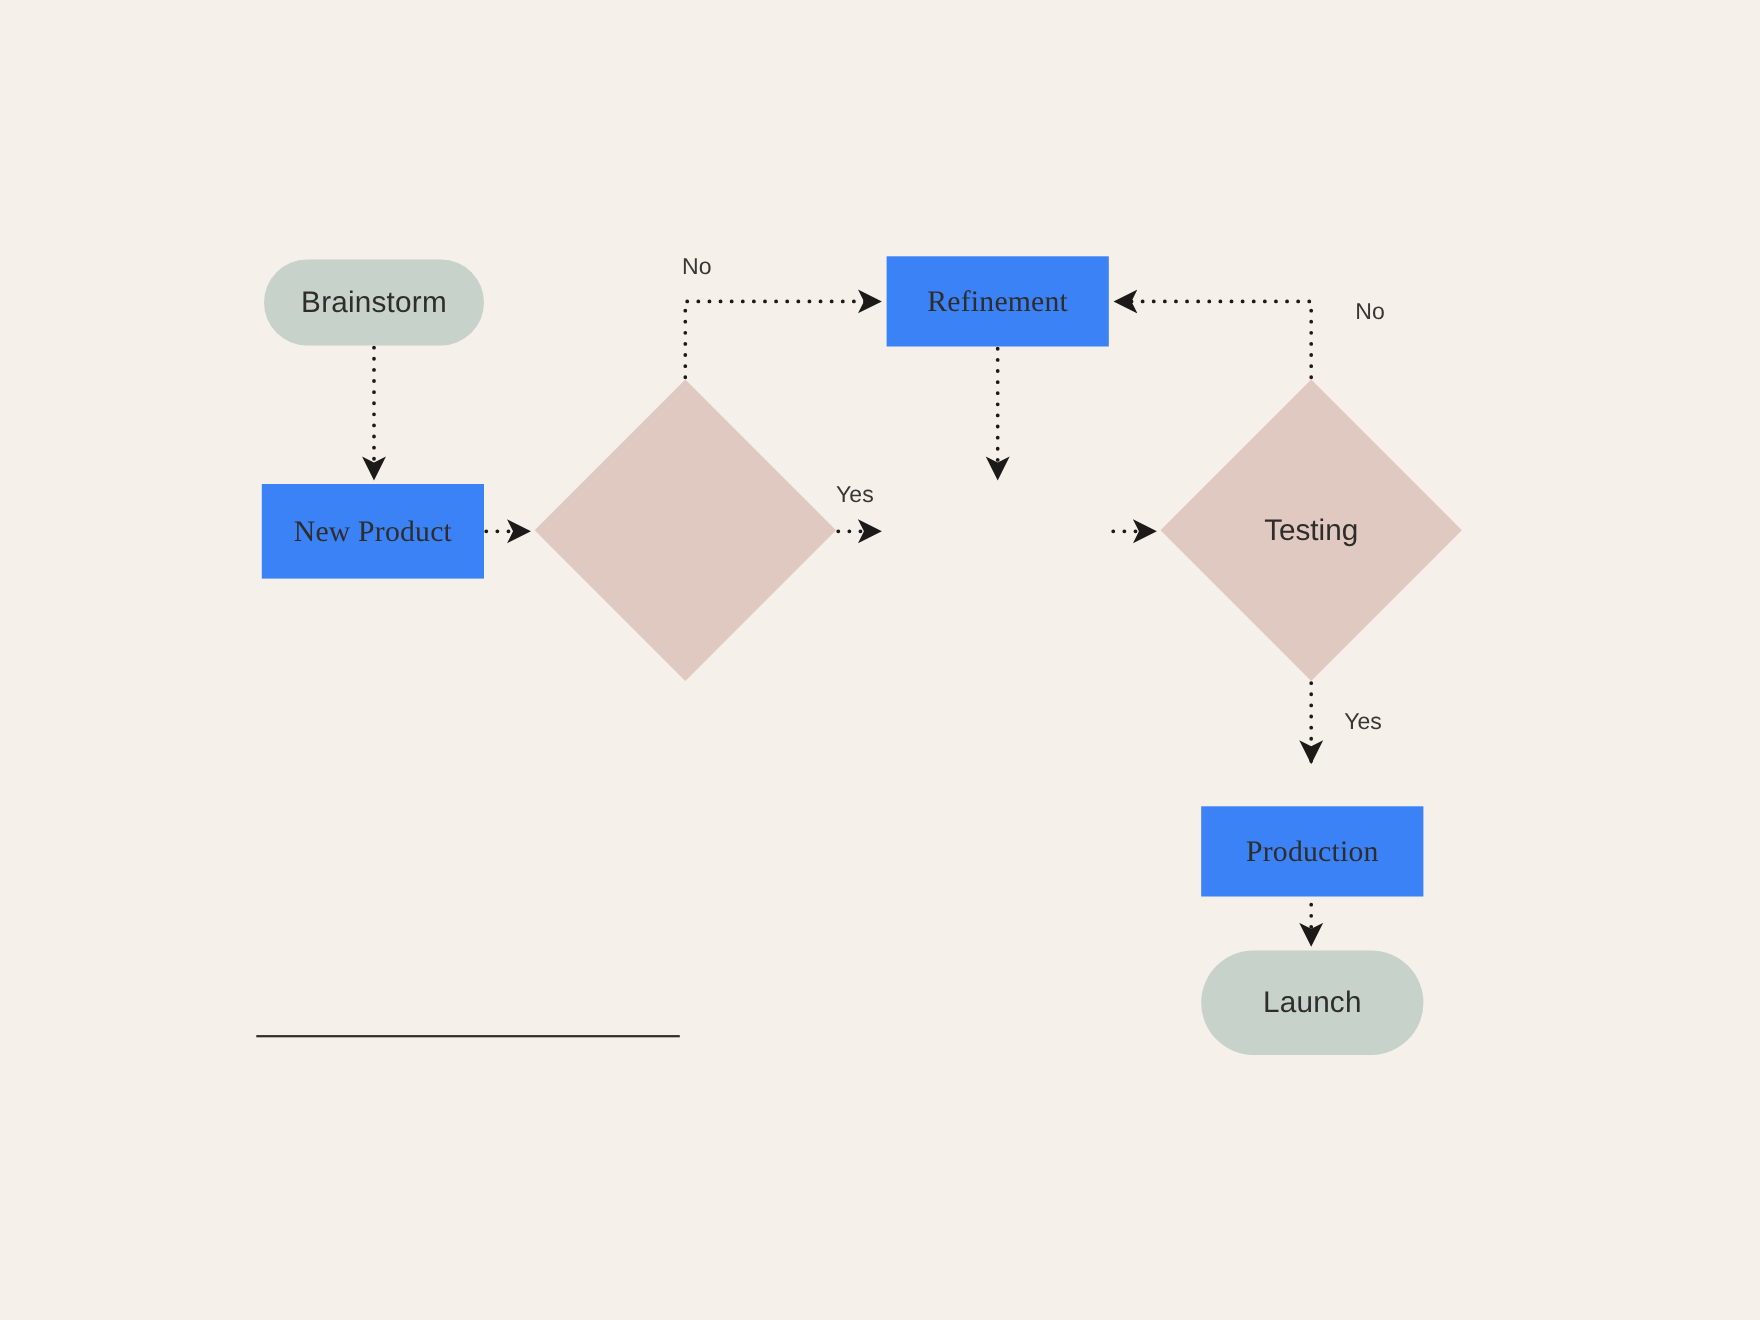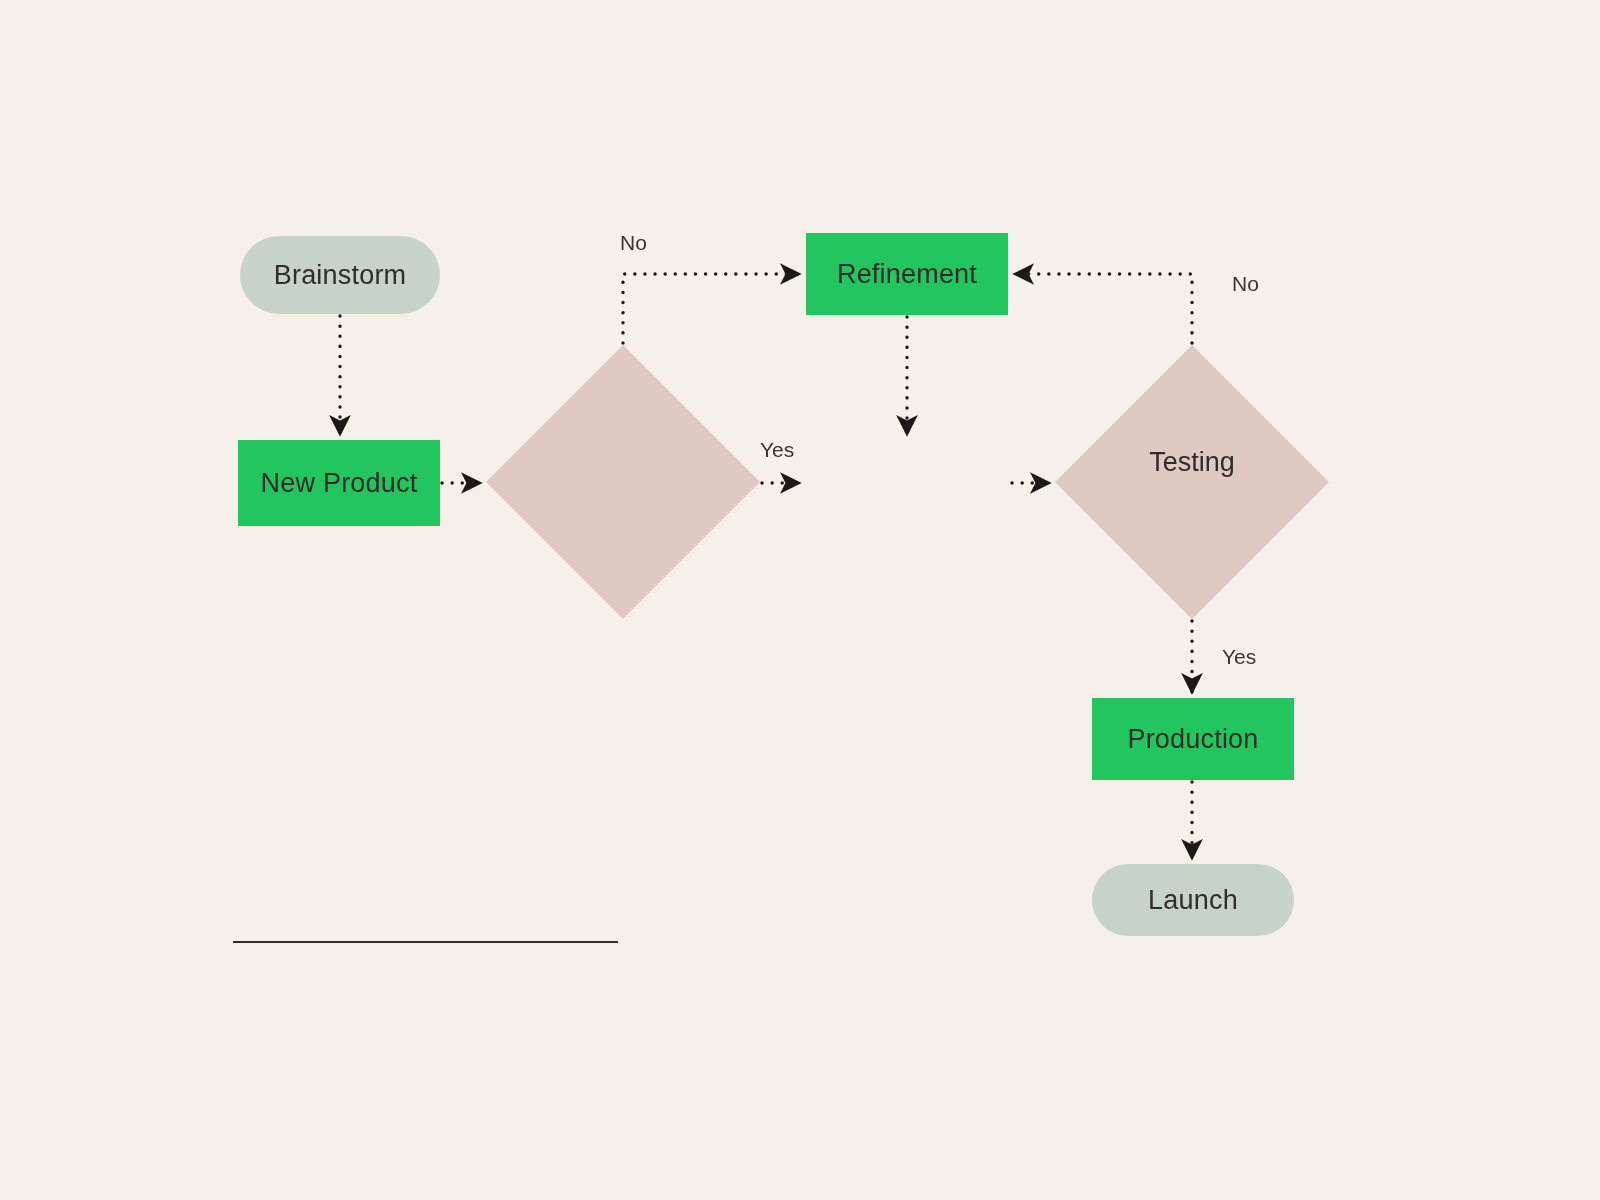--- a/index.html
+++ b/index.html
@@ -30,22 +30,23 @@
     font-weight: 400;
     letter-spacing: 0.2px;
     text-align: center;
   }
   .node-terminal {
     background: #c6d2ca;
     border-radius: 999px;
     font-size: 27px;
   }
   .node-process {
-    background: #22c55e;
+    background: #3b82f6;
     font-size: 27px;
+    font-family: Liberation Serif, serif;
   }
   .node-decision-label {
     position: absolute;
     display: flex;
     align-items: center;
     justify-content: center;
     font-size: 27px;
     color: #2f2c2a;
     pointer-events: none;
   }
@@ -146,29 +147,29 @@
   <div class="node node-process" style="left:238px; top:440px; width:202px; height:86px;">
     <span>New Product</span>
   </div>
 
 
   <div class="node node-process" style="left:806px; top:233px; width:202px; height:82px;">
     <span>Refinement</span>
   </div>
 
 
-  <div class="node-decision-label" style="left:1055px; top:432px; width:274px; height:60px;text-align:center;">
+  <div class="node-decision-label" style="left:1055px; top:452px; width:274px; height:60px;text-align:center;">
     <span>Testing</span>
   </div>
 
-  <div class="node node-process" style="left:1092px; top:698px; width:202px; height:82px;">
+  <div class="node node-process" style="left:1092px; top:733px; width:202px; height:82px;">
     <span>Production</span>
   </div>
 
-  <div class="node node-terminal" style="left:1092px; top:864px; width:202px; height:72px;">
+  <div class="node node-terminal" style="left:1092px; top:864px; width:202px; height:95px;">
     <span>Launch</span>
   </div>
 
   <span class="edge-label" style="left:620px; top:231px;">No</span>
   <span class="edge-label" style="left:760px; top:438px;">Yes</span>
   <span class="edge-label" style="left:1232px; top:272px;">No</span>
   <span class="edge-label" style="left:1222px; top:645px;">Yes</span>
 
   <div class="title-rule"></div>
 

